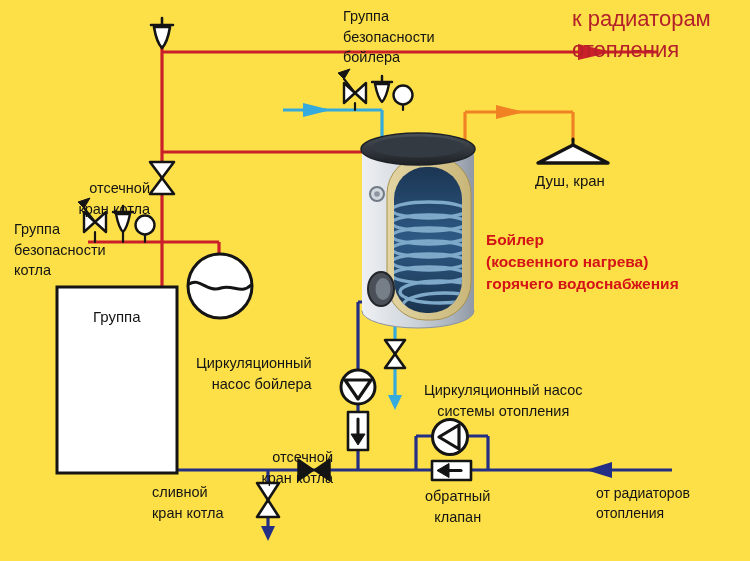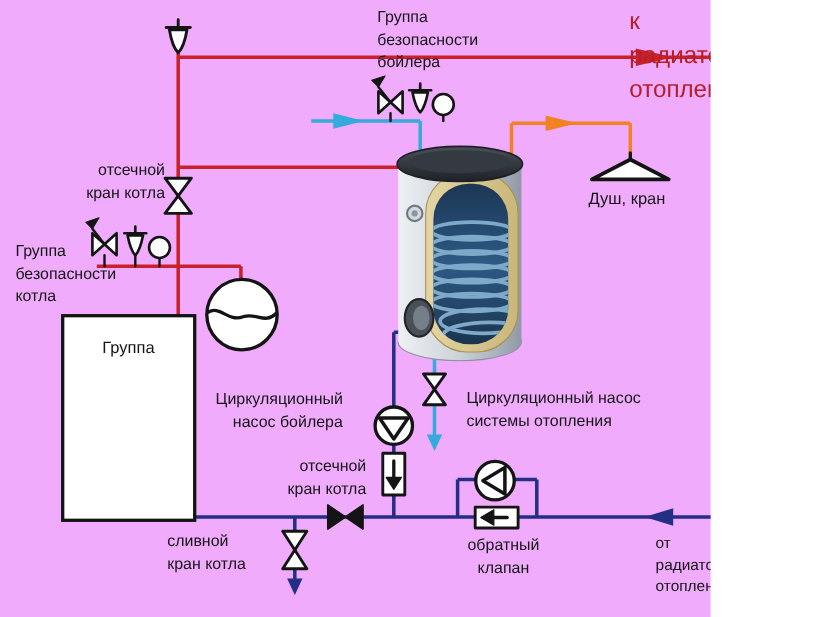--- a/index.html
+++ b/index.html
@@ -1,25 +1,25 @@
 <!DOCTYPE html>
 <html style="--pipe-hot: #c9202a; --pipe-return: #232e85; --pipe-cold: #35aadc; --pipe-dhw: #f08223; --text-red: #b3202a; --text-accent: #d41317;"><head>
 <meta charset="utf-8">
 <style>
   html,body{margin:0;padding:0;background:#ffffff;}
   .stage{
-    position:relative;width:646px;height:561px;background:#f0abfc;overflow:hidden;
+    position:relative;width:750px;height:561px;background:#fde047;overflow:hidden;
     font-family:"Liberation Sans", sans-serif;color:#141414;
   }
   .stage svg{position:absolute;left:0;top:0;}
   .lbl{
     position:absolute;font-size:14.5px;line-height:1.42;white-space:pre-line;
     color:#141414;letter-spacing:0;
   }
-  .lbl--right{text-align:right;}
+  .lbl--right{text-align:right;margin-top:33px;}
   .lbl--big{font-size:14px;line-height:1.4;}
   .lbl--redbig{font-size:22px;line-height:1.4;color:var(--text-red,#b3202a);}
   .lbl--title{font-size:15.5px;line-height:1.42;font-weight:bold;color:var(--text-accent,#d41317);}
   .lbl--kotel{font-size:15px;}
   
   .p-hot{stroke:var(--pipe-hot,#c9202a);stroke-width:3.2;fill:none;}
   .p-ret{stroke:var(--pipe-return,#232e85);stroke-width:3.2;fill:none;}
   .p-cold{stroke:var(--pipe-cold,#35aadc);stroke-width:3.2;fill:none;}
   .p-dhw{stroke:var(--pipe-dhw,#f08223);stroke-width:3.2;fill:none;}
   .f-hot{fill:var(--pipe-hot,#c9202a);}
@@ -193,23 +193,26 @@
 бойлера</div>
   <div class="lbl lbl--redbig" style="left:572px;top:4px;">к радиаторам
 отопления</div>
   <div class="lbl lbl--right" style="left:50px;top:145px;width:100px;">отсечной
 кран котла</div>
   <div class="lbl" style="left:14px;top:219px;">Группа
 безопасности
 котла</div>
   <div class="lbl lbl--kotel" style="left:93px;top:306px;">Группа</div>
   <div class="lbl lbl--kotel" style="left:517px;top:170px;margin-left:18px;">Душ, кран</div>
+  <div class="lbl lbl--title" style="left:486px;top:229px;">Бойлер
+(косвенного нагрева)
+горячего водоснабжения</div>
   <div class="lbl" style="left:196px;top:353px;text-align:right;">Циркуляционный
 насос бойлера</div>
-  <div class="lbl" style="left:424px;top:352px;">Циркуляционный насос
+  <div class="lbl" style="left:424px;top:380px;text-align:center;">Циркуляционный насос
 системы отопления</div>
   <div class="lbl lbl--right" style="left:245px;top:414px;width:88px;">отсечной
 кран котла</div>
   <div class="lbl" style="left:152px;top:482px;">сливной
 кран котла</div>
   <div class="lbl" style="left:425px;top:486px;text-align:center;">обратный
 клапан</div>
   <div class="lbl lbl--big" style="left:596px;top:484px;">от радиаторов
 отопления</div>
 

